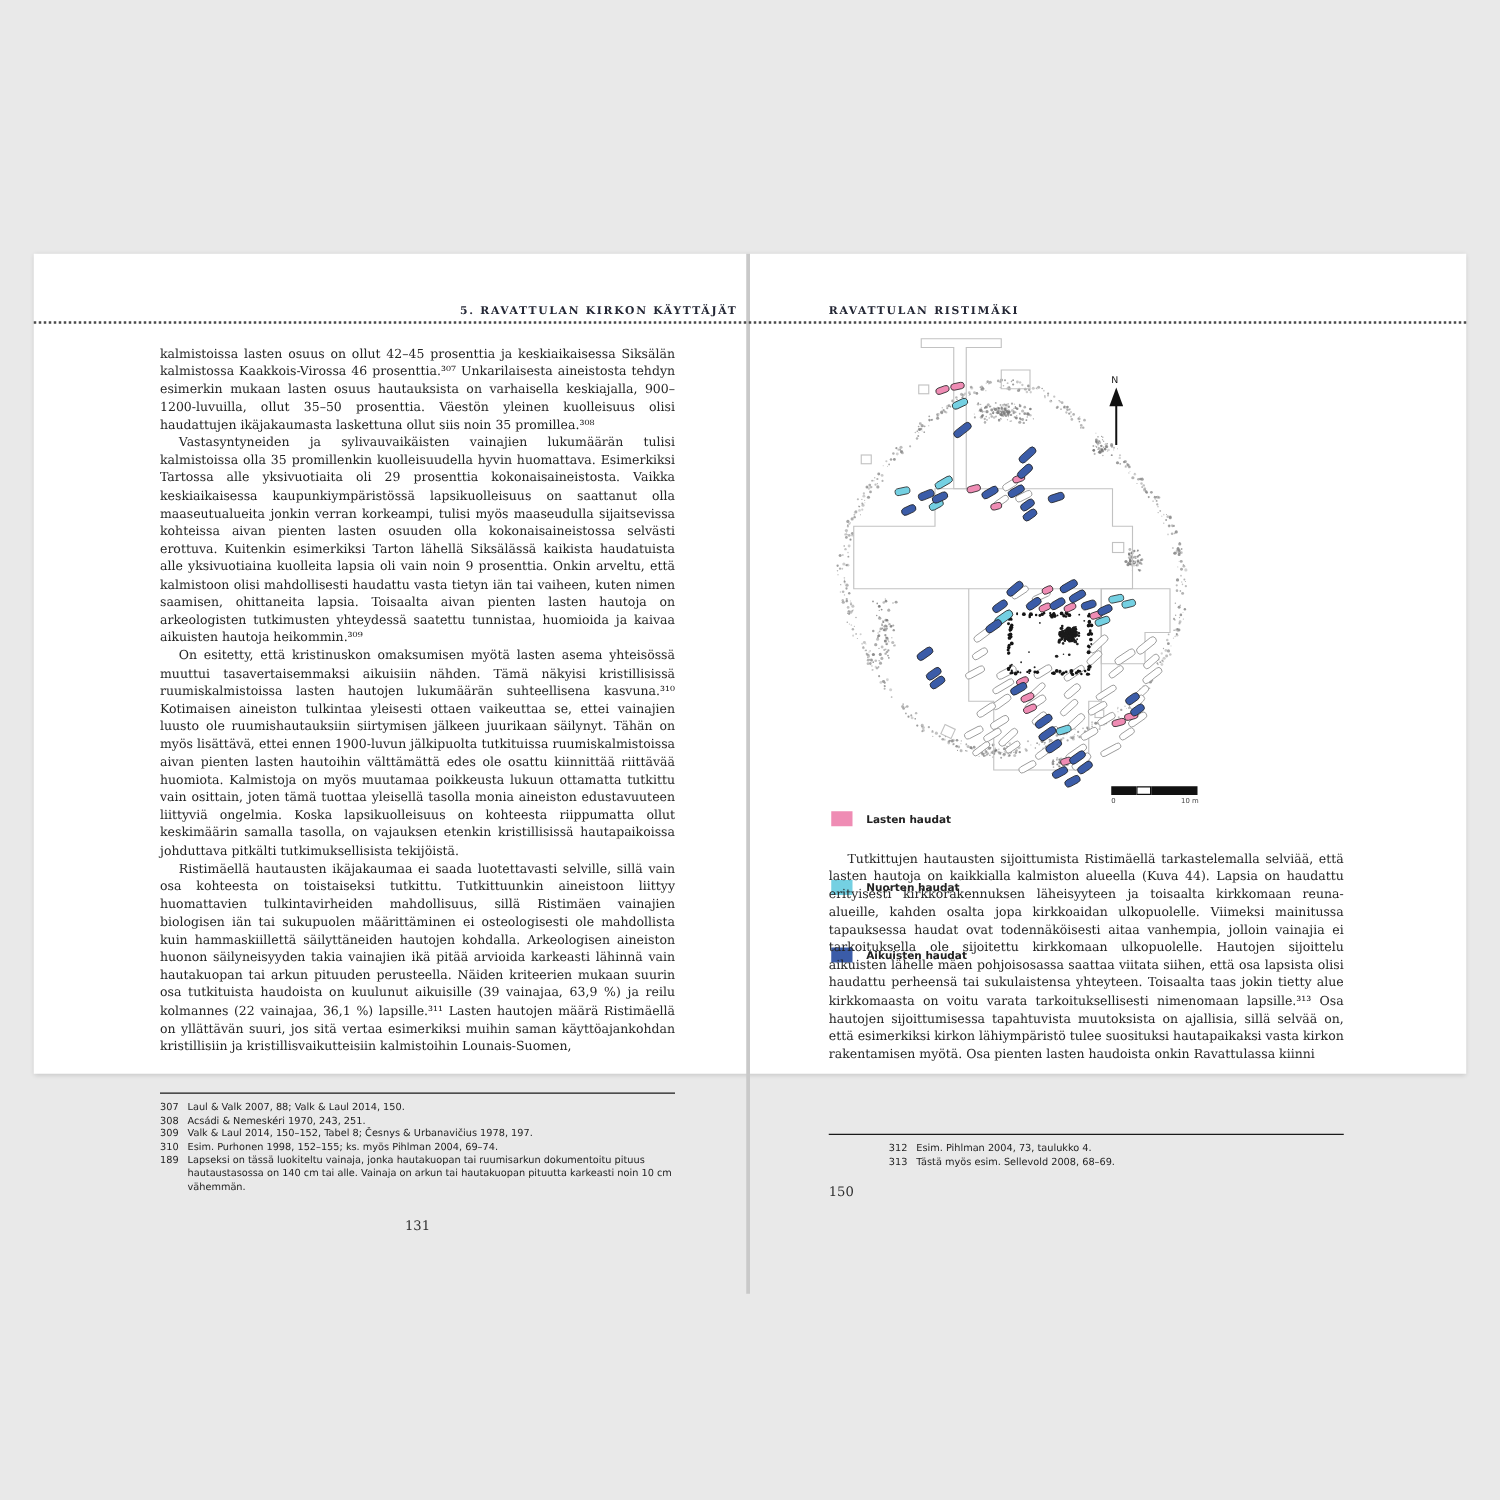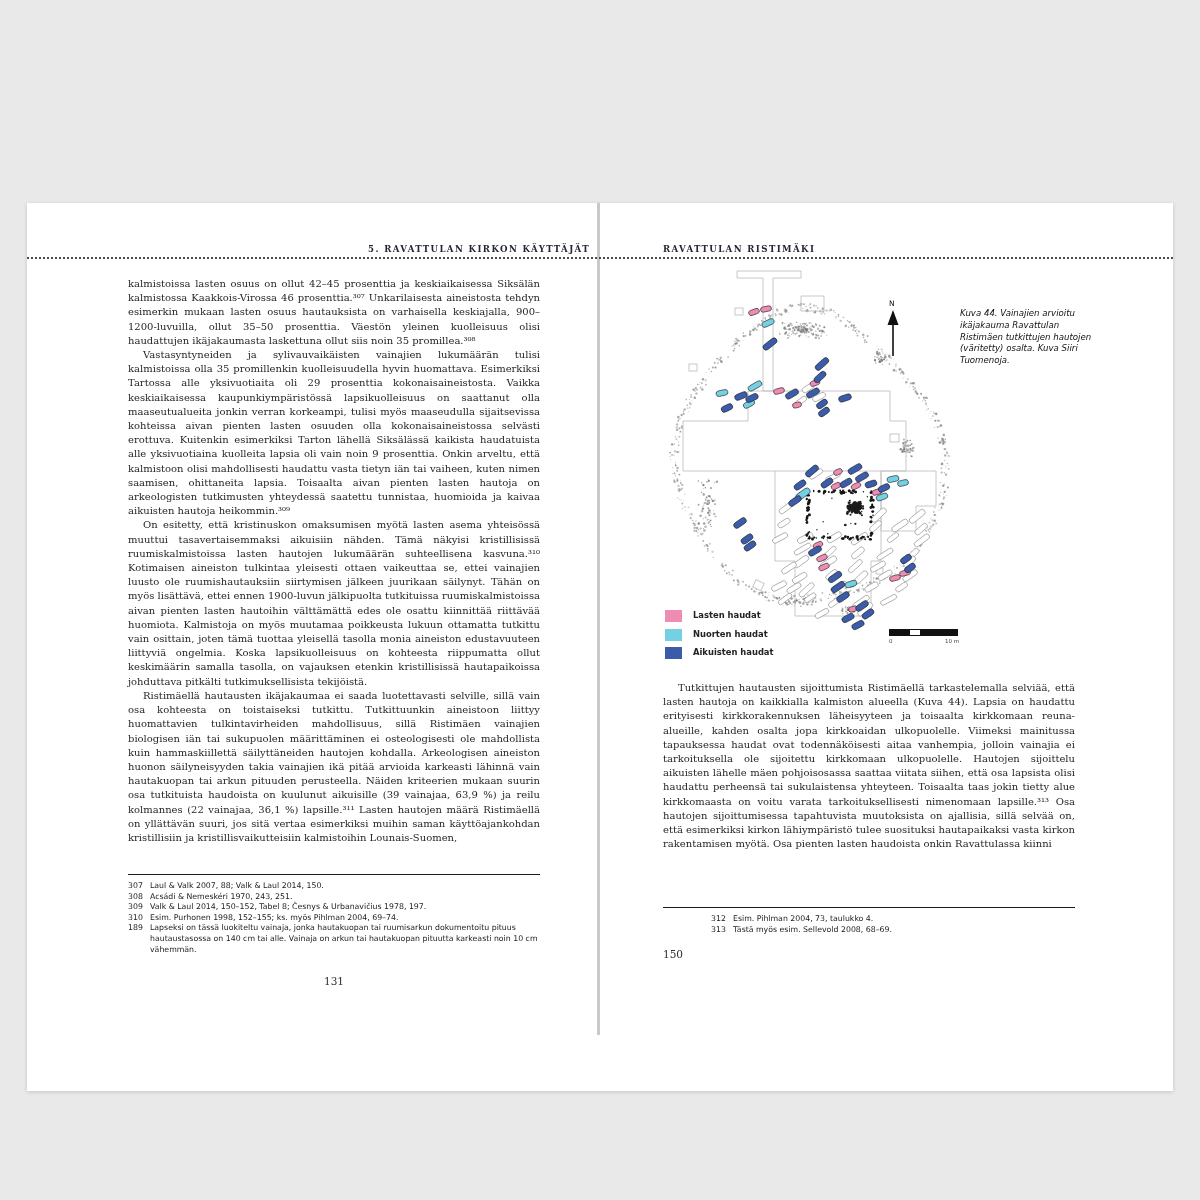--- a/index.html
+++ b/index.html
@@ -1,18 +1,18 @@
 <!DOCTYPE html>
 <html><head>
 <meta charset="utf-8">
 <style>
   html,body{margin:0;padding:0;}
   body{width:1200px;height:1200px;background:#e9e9e9;font-family:"DejaVu Serif",serif;}
   .canvas{position:relative;width:1200px;height:1200px;overflow:hidden;background:#e9e9e9;}
-  .spread{position:absolute;left:27px;top:203px;width:1146px;height:888px;background:#ffffff;box-shadow:0 1px 4px rgba(0,0,0,.16);}
+  .spread{position:absolute;left:27px;top:203px;width:1146px;height:656px;background:#ffffff;box-shadow:0 1px 4px rgba(0,0,0,.16);}
   .gutter{position:absolute;left:570px;top:0;width:3px;height:832px;background:#c9c9c9;}
   .dotted-rule{position:absolute;left:0;top:54px;width:1146px;height:0;border-top:2px dotted #4a4a4a;}
   .rh{position:absolute;top:41px;font-weight:bold;font-size:8.6px;letter-spacing:1.4px;color:#232634;font-family:"DejaVu Serif",serif;}
   .rh-left{left:80px;width:483px;text-align:right;}
   .rh-right{left:636px;}
   .col{position:absolute;width:412px;text-align:justify;font-size:10px;line-height:14.2px;color:#262626;}
   .col p{margin:0;}
   .col p.ind{text-indent:15px;}
   .col-left{left:101px;top:74px;}
   .col-right{left:636px;top:478px;}
@@ -24,21 +24,21 @@
   .fns-right{left:636px;top:711px;margin-left:48px;}
   .fn{display:flex;}
   .fn .num{flex:0 0 22px;}
   .fn .txt{flex:1;text-align:left;}
   .pagenum{position:absolute;font-size:10.5px;color:#2e2e2e;}
   .pn-left{left:101px;top:772px;width:412px;text-align:center;}
   .pn-right{left:636px;top:745px;}
   #map-svg{position:absolute;left:631px;top:65px;}
   .caption{position:absolute;left:933px;top:105px;width:134px;font-family:"DejaVu Sans",sans-serif;font-style:italic;font-size:8.6px;line-height:11.8px;color:#111;text-align:left;}
   .legend{position:absolute;left:638px;top:407px;}
-  .lrow{display:flex;height:18.5px;}
+  .lrow{display:flex;align-items:center;height:18.5px;margin-top:36px;}
   .swatch{width:17px;height:12px;margin-right:11px;}
   .llabel{font-family:"DejaVu Sans",sans-serif;font-size:8.4px;font-weight:bold;color:#222;}
   .scalebar{position:absolute;left:862px;top:426px;width:70px;}
   .sb-bar{display:flex;height:7px;}
   .sb1{width:20px;background:#111;}
   .sb2{width:12px;background:#fff;border:1px solid #111;box-sizing:border-box;}
   .sb3{width:37px;background:#111;}
   .sb-labels{display:flex;justify-content:space-between;font-family:"DejaVu Sans",sans-serif;font-size:5.5px;color:#444;margin-top:2px;}
 </style>
 </head>
@@ -1486,21 +1486,20 @@
           <rect x="193.5" y="354.0" width="13.0" height="6.0" rx="3.0" fill="#3b5ca8" stroke="#222" stroke-width="0.6" transform="rotate(-28 200 357)"></rect>
           <rect x="242.0" y="288.0" width="12.0" height="6.0" rx="3.0" fill="#3b5ca8" stroke="#222" stroke-width="0.6" transform="rotate(-35 248 291)"></rect>
           <rect x="246.0" y="297.0" width="12.0" height="6.0" rx="3.0" fill="#3b5ca8" stroke="#222" stroke-width="0.6" transform="rotate(-35 252 300)"></rect>
         </g>
       <g>
         <line x1="235" y1="88" x2="235" y2="54" stroke="#111" stroke-width="1.6"></line>
         <polygon points="235,42 229.5,57 240.5,57" fill="#111"></polygon>
         <text x="231" y="38" font-size="7.5" font-family="DejaVu Sans, sans-serif" fill="#111">N</text>
       </g>
     </svg>
-    <div class="caption">Kuva 44. Vainajien arvioitu ikäjakauma Ravattulan Ristimäen tutkittujen hautojen (väritetty) osalta. Kuva Siiri Tuomenoja.</div>
     <div class="legend">
       <div class="lrow">
         <span class="swatch" style="background: rgb(239, 140, 180);"></span>
         <span class="llabel">Lasten haudat</span>
       </div>
       <div class="lrow">
         <span class="swatch" style="background: rgb(116, 208, 226);"></span>
         <span class="llabel">Nuorten haudat</span>
       </div>
       <div class="lrow">

